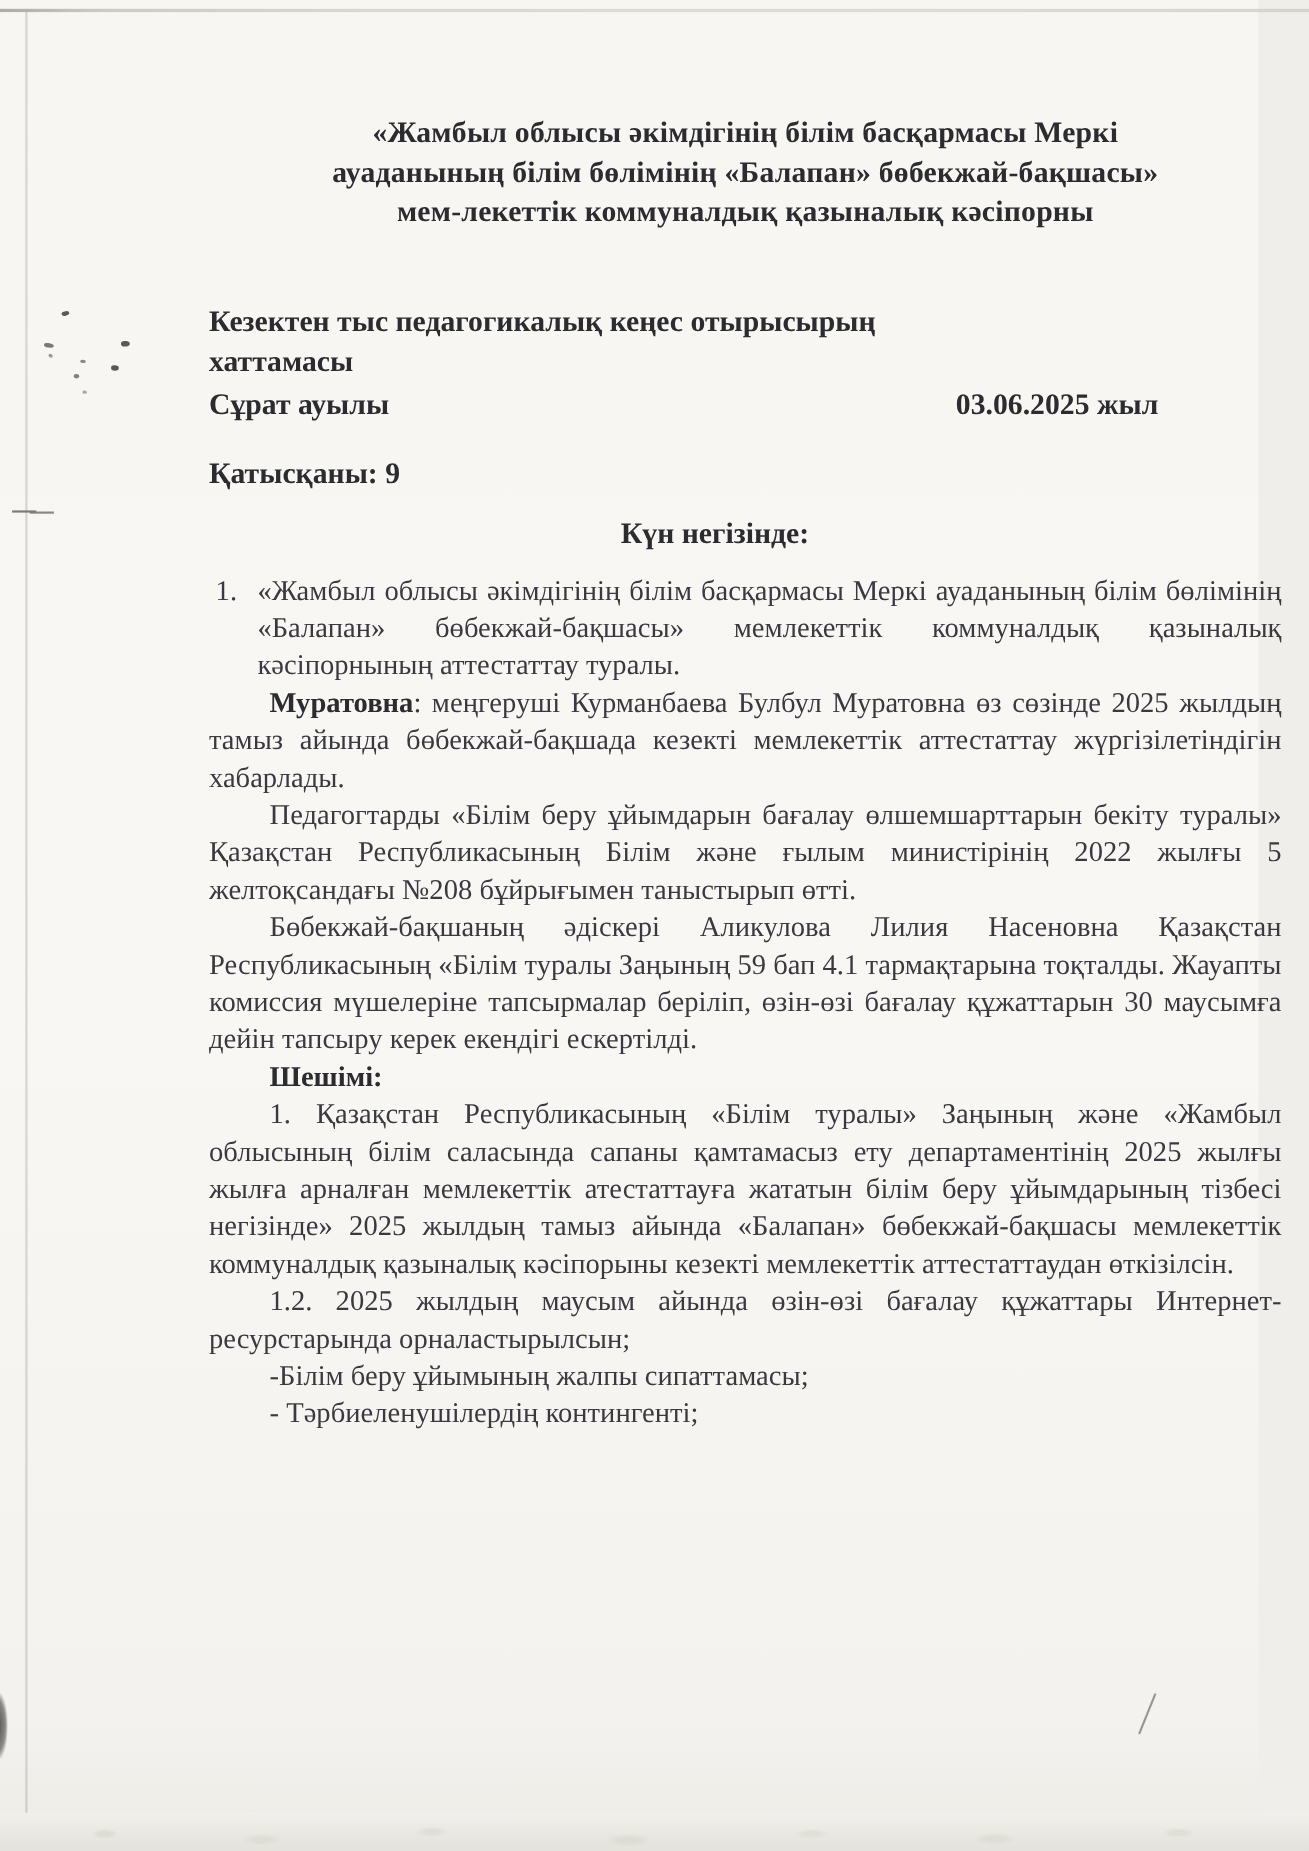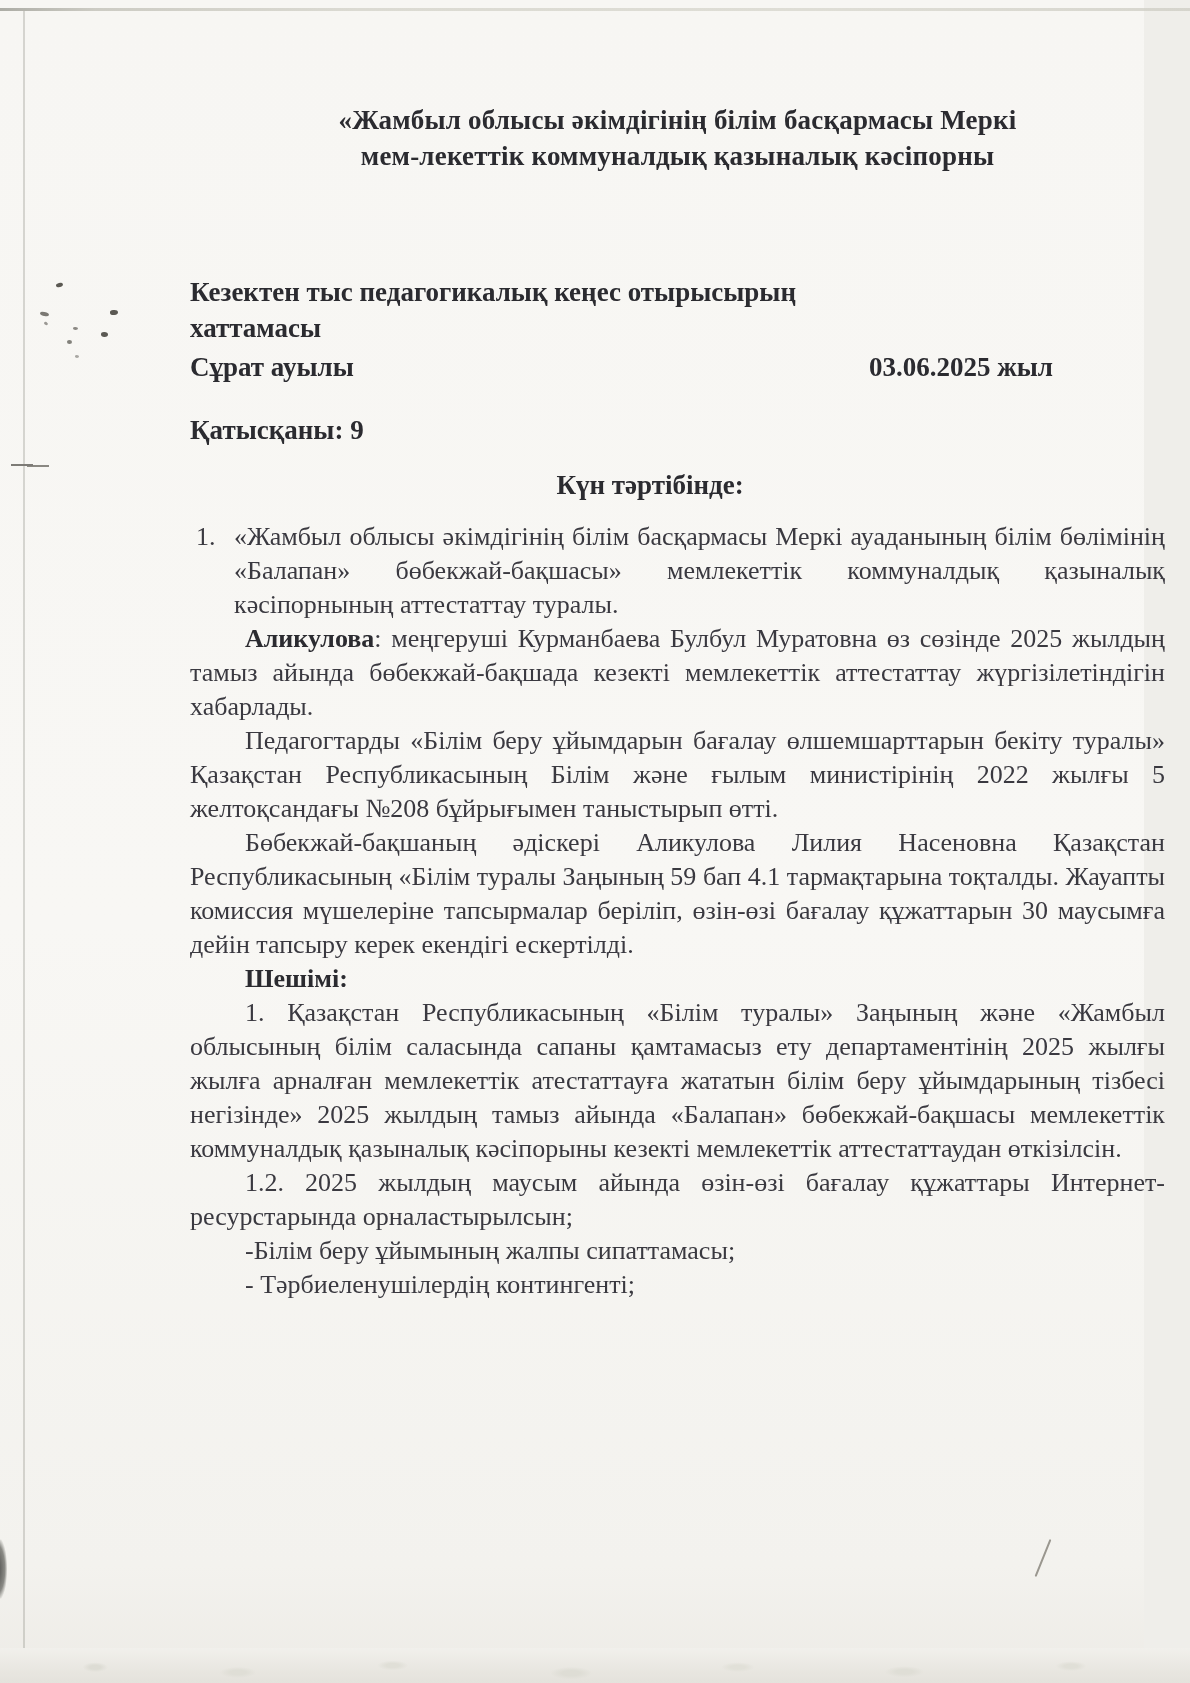--- a/index.html
+++ b/index.html
@@ -114,45 +114,46 @@
   <div class="speck s6"></div>
   <div class="speck s7"></div>
   <div class="speck s8"></div>
   <div class="dash-mark"></div>
   <div class="pen-line"></div>
 
   <div class="content">
 
     <div class="org-title">
       <div>«Жамбыл облысы әкімдігінің білім басқармасы Меркі</div>
+      <div>ауаданының білім бөлімінің  «Балапан» бөбекжай-бақшасы»</div>
       <div>мем-лекеттік коммуналдық қазыналық кәсіпорны</div>
     </div>
 
     <div class="doc-title">
       <div>Кезектен тыс педагогикалық кеңес отырысырың</div>
       <div>хаттамасы</div>
     </div>
 
     <div class="meta-row">
       <span class="place">Сұрат ауылы</span>
       <span class="date">03.06.2025 жыл</span>
     </div>
 
     <div class="attendees">Қатысқаны: 9</div>
 
-    <div class="agenda-heading">Күн тәртібінде:</div>
+    <div class="agenda-heading">Күн негізінде:</div>
 
     <div class="main-text">
 
       <div class="agenda-item">
         <span class="num">1.</span>
         <span>«Жамбыл облысы әкімдігінің білім басқармасы Меркі ауаданының білім бөлімінің  «Балапан» бөбекжай-бақшасы» мемлекеттік коммуналдық қазыналық кәсіпорнының аттестаттау туралы.</span>
       </div>
 
-      <p><b>Аликулова</b><span>: меңгеруші Курманбаева Булбул Муратовна  өз сөзінде 2025 жылдың тамыз айында бөбекжай-бақшада кезекті мемлекеттік аттестаттау жүргізілетіндігін хабарлады.</span></p>
+      <p><b>Муратовна</b><span>: меңгеруші Курманбаева Булбул Муратовна  өз сөзінде 2025 жылдың тамыз айында бөбекжай-бақшада кезекті мемлекеттік аттестаттау жүргізілетіндігін хабарлады.</span></p>
 
       <p>Педагогтарды «Білім беру ұйымдарын бағалау өлшемшарттарын бекіту туралы» Қазақстан Республикасының Білім және ғылым министірінің 2022 жылғы 5 желтоқсандағы №208 бұйрығымен таныстырып өтті.</p>
 
 
       <p>Бөбекжай-бақшаның әдіскері Аликулова Лилия Насеновна Қазақстан Республикасының «Білім туралы Заңының 59 бап 4.1 тармақтарына тоқталды. Жауапты комиссия мүшелеріне тапсырмалар беріліп, өзін-өзі бағалау құжаттарын 30 маусымға дейін тапсыру керек екендігі ескертілді.</p>
 
       <div class="decision-heading">Шешімі:</div>
 
       <p>1. Қазақстан Республикасының «Білім туралы» Заңының және «Жамбыл облысының білім саласында сапаны қамтамасыз ету департаментінің 2025 жылғы жылға арналған мемлекеттік атестаттауға жататын білім беру ұйымдарының тізбесі негізінде» 2025 жылдың тамыз айында «Балапан» бөбекжай-бақшасы мемлекеттік коммуналдық қазыналық кәсіпорыны кезекті мемлекеттік аттестаттаудан өткізілсін.</p>
 

